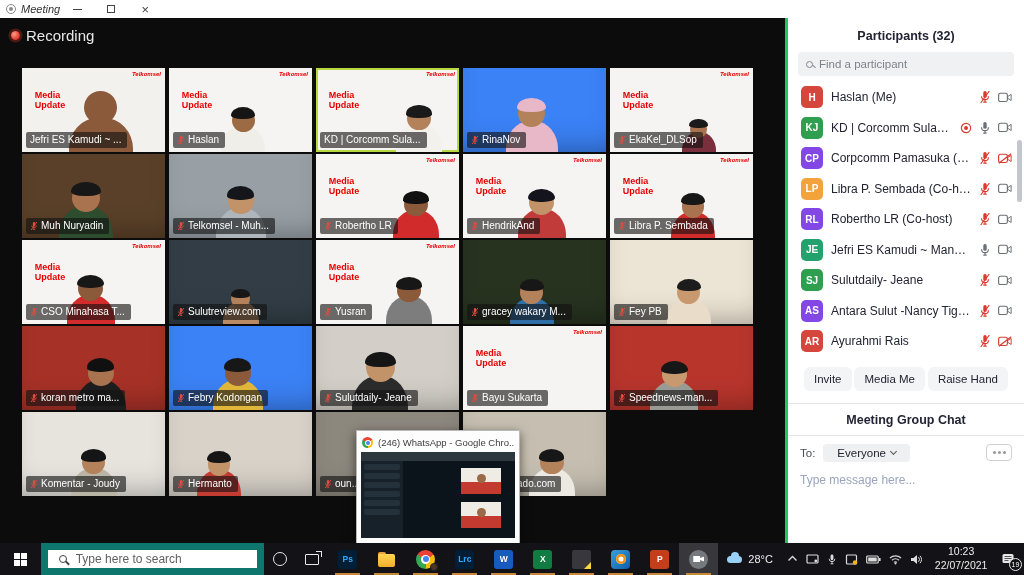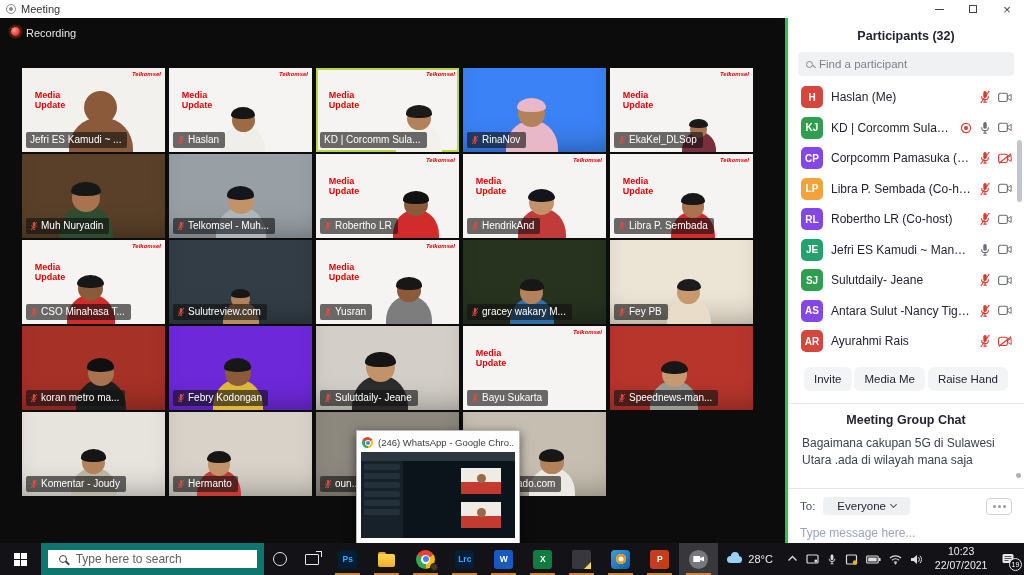--- a/index.html
+++ b/index.html
@@ -2,37 +2,37 @@
 <html><head>
 <meta charset="utf-8">
 <style>
   * { margin:0; padding:0; box-sizing:border-box; }
   html,body { width:1024px; height:575px; overflow:hidden; background:#000;
     font-family:"Liberation Sans", sans-serif; }
   .screen { position:relative; width:1024px; height:575px; }
 
   
   .titlebar { position:absolute; top:0; left:0; right:0; height:18px; background:#fff;
-    display:flex; align-items:center; justify-content:space-between; font-size:11px; color:#333; }
+    display:flex; align-items:center; font-size:11px; color:#333;font-style:italic; }
   .tb-left { display:flex; align-items:center; gap:5px; padding-left:6px; }
   .app-ico { width:10px; height:10px; border:1.2px solid #8a8a8a; border-radius:50%; position:relative; }
   .app-ico::after { content:""; position:absolute; inset:2px; border-radius:50%; background:#8a8a8a; }
   .win-controls { display:flex; height:100%; }
   .wc { width:34px; display:flex; align-items:center; justify-content:center; color:#444; }
   .wc-min::before { content:""; width:9px; height:1px; background:#444; }
   .wc-max i { display:block; width:8px; height:8px; border:1px solid #444; position:relative; background:#fff; }
   .wc-max i::before { content:""; position:absolute; top:-3px; left:2px; width:8px; height:8px; border:1px solid #444; z-index:-1; }
   .wc-close { font-size:13px; line-height:1; }
 
   
   .main { position:absolute; top:18px; bottom:32px; left:0; right:0; display:flex; }
   .video-area { flex:1; position:relative; background:#0c0c0c; overflow:hidden; }
 
-  .recording { position:absolute; top:9px; left:11px; display:flex; align-items:flex-start; gap:6px;
-    color:#e8e8e8; font-size:11px; }
+  .recording { position:absolute; top:9px; left:11px; display:flex; align-items:center; gap:6px;
+    color:#e8e8e8; font-size:15px; }
   .rec-dot { width:9px; height:9px; border-radius:50%;
     background:radial-gradient(circle at 35% 35%, #ff9c8a, #e03a2b 65%);
     box-shadow:0 0 0 2.5px rgba(224,58,43,.3); }
 
   
   .grid { position:absolute; left:22px; top:50px; display:grid;
     grid-template-columns:repeat(5,143px); grid-auto-rows:84px; gap:2px 4px; }
   .tile { position:relative; overflow:hidden; background-color:#f6f4f1; }
   .tile:not(.slide) { box-shadow:inset 0 -20px 30px -18px rgba(0,0,0,.35); }
   .tile.active { outline:2px solid #b8d840; outline-offset:-2px; }
@@ -482,21 +482,21 @@
                 <svg width="8" height="10" viewBox="0 0 14 16">
                   <rect x="5" y="1" width="4" height="8" rx="2" fill="#e04c40"></rect>
                   <path d="M3 7a4 4 0 0 0 8 0" stroke="#e04c40" fill="none" stroke-width="1.4"></path>
                   <path d="M7 11v3M5 14h4" stroke="#e04c40" stroke-width="1.4"></path>
                   <path d="M2 15 12 1" stroke="#e04c40" stroke-width="1.6"></path>
                 </svg>
               </span>
       <span class="tname">koran metro ma...</span>
     </div>
   </div>
-          <div class="tile" style="background-color: #6d28d9;">
+          <div class="tile" style="background-color: #3b82f6;">
 
     <div class="figure" style="--x: 48%; --w: 50px; --skin: #8a5a3b; --hair: #171717; --shirt: #e0b63a;">
       <span class="head"></span>
               <span class="torso"></span>
     </div>
     <div class="label">
       <span class="mic-off-badge">
                 <svg width="8" height="10" viewBox="0 0 14 16">
                   <rect x="5" y="1" width="4" height="8" rx="2" fill="#e04c40"></rect>
                   <path d="M3 7a4 4 0 0 0 8 0" stroke="#e04c40" fill="none" stroke-width="1.4"></path>
@@ -849,24 +849,20 @@
   </div>
         </div>
       <div class="p-scrollbar"></div>
       <div class="p-buttons">
         <button class="p-btn">Invite</button>
         <button class="p-btn">Media Me</button>
         <button class="p-btn">Raise Hand</button>
       </div>
       <div class="divider"></div>
       <div class="c-title">Meeting Group Chat</div>
-      <div class="c-msgwrap">
-        <div class="c-msg">Bagaimana cakupan 5G di Sulawesi Utara .ada di wilayah mana saja</div>
-        <div class="c-scrollbar"></div>
-      </div>
       <div class="divider"></div>
       <div class="c-to">
         <span>To:</span>
         <span class="everyone">
           <span>Everyone</span>
           <span class="caret"></span>
         </span>
         <span class="more-btn">
           <span class="more-dots"></span>
         </span>

